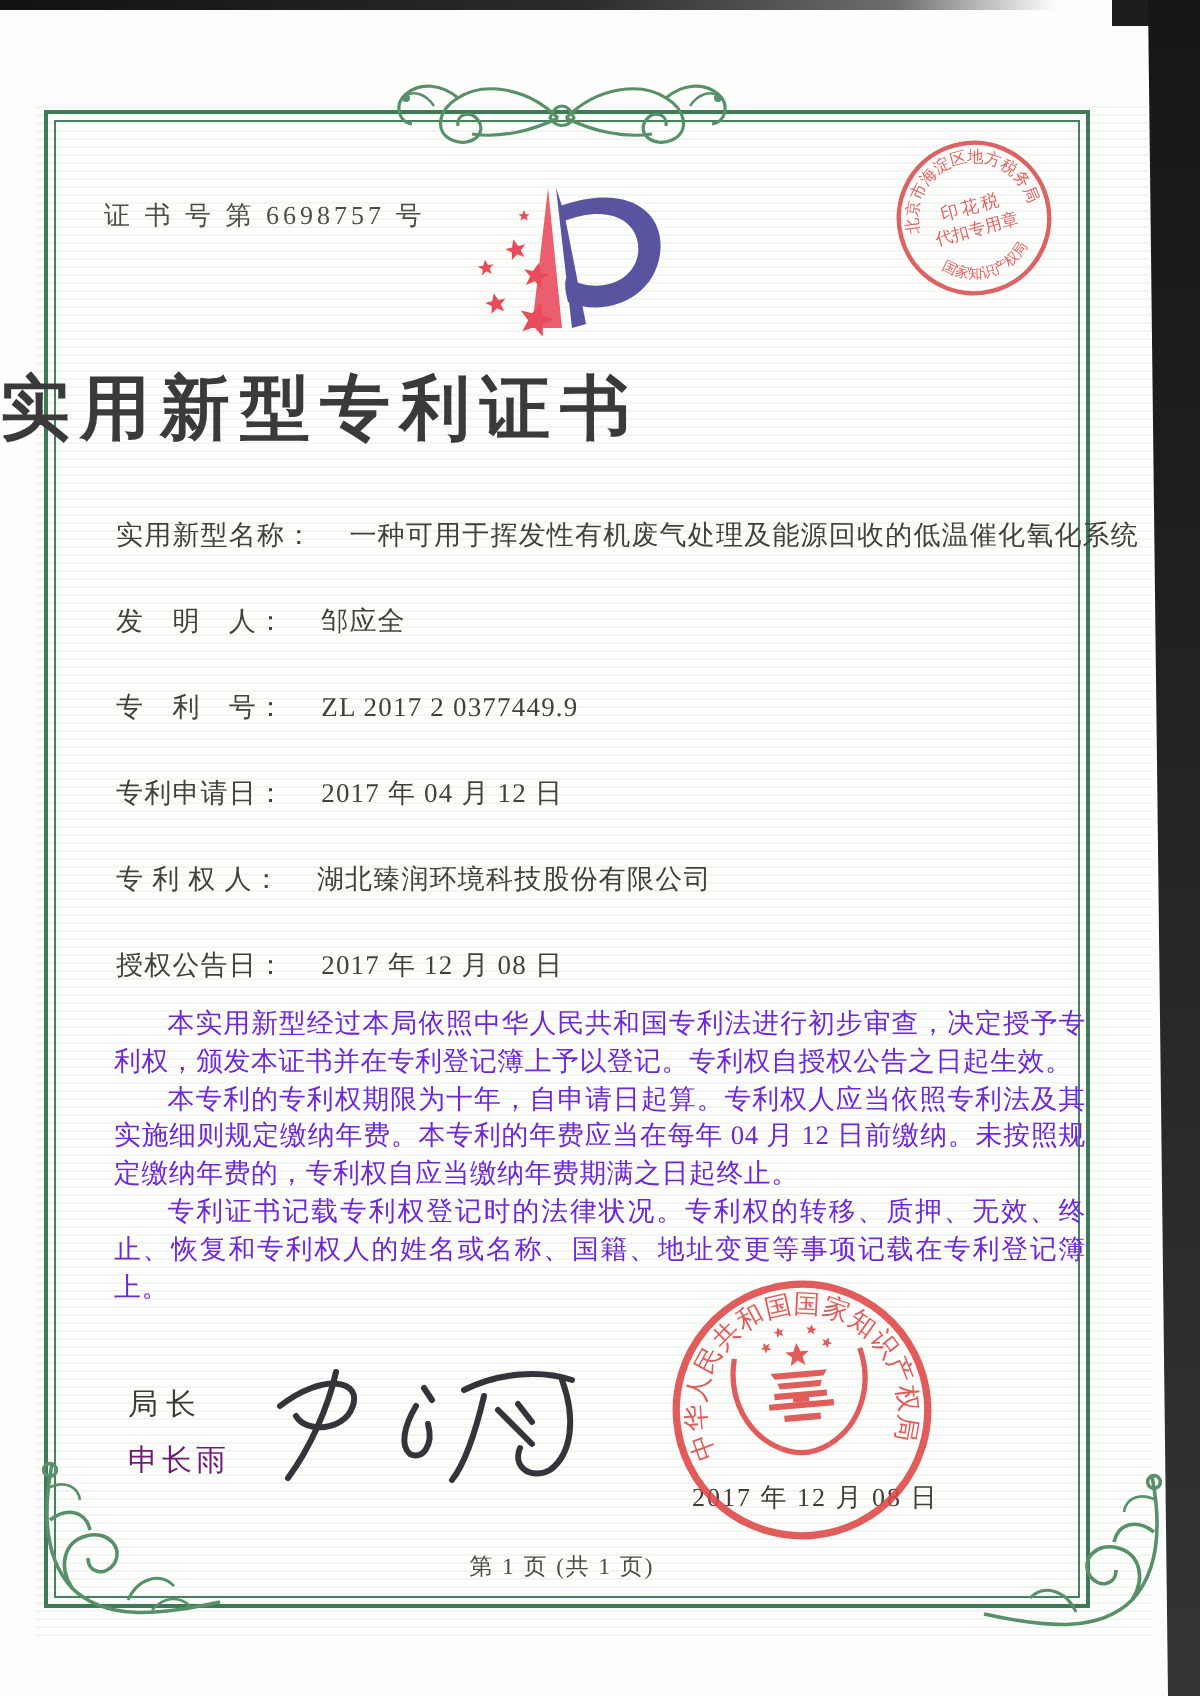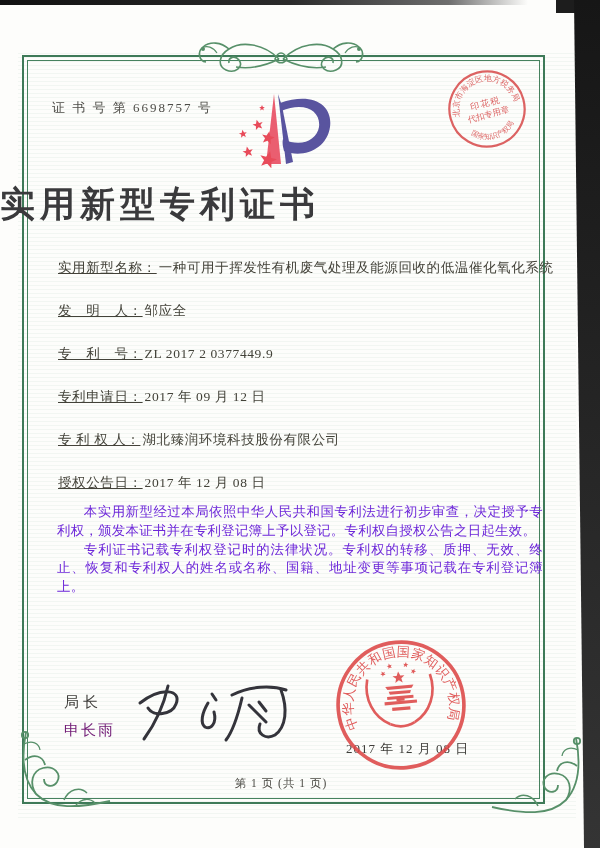--- a/index.html
+++ b/index.html
@@ -29,21 +29,21 @@
   .orn-br{left:486px;top:734px;}
   
   .cert-no{position:absolute;left:52px;top:99px;font-size:13px;letter-spacing:2px;color:#4d4c47;font-family:Liberation Serif, serif;}
   .logo{position:absolute;left:228px;top:92px;}
   .tax-stamp{position:absolute;left:440px;top:62px;transform:rotate(-15deg);opacity:.9;}
   .title{position:absolute;left:0;top:181px;width:562px;text-align:left;
     font-size:35px;letter-spacing:5px;color:#3a3a3c;font-weight:600;}
   
   .field{position:absolute;left:58px;font-size:13.5px;letter-spacing:.6px;color:#434239;white-space:nowrap;}
   .f0{top:259px;} .f1{top:302px;} .f2{top:345px;} .f3{top:388px;} .f4{top:431px;text-align:right;} .f5{top:474px;}
-  .field .lbl{margin-right:2px;text-decoration:underline;}
+  .field .lbl{margin-right:18px;}
   
   .paras{position:absolute;left:57px;top:503px;width:486px;font-size:13.4px;line-height:18.8px;
     text-align:justify;color:#6d28d9;letter-spacing:.3px;}
   .paras p{margin:0;text-indent:2em;}
   
   .officer-title{position:absolute;left:64px;top:693px;font-size:15px;letter-spacing:4px;color:#3c3b38;}
   .officer-name{position:absolute;left:64px;top:721px;font-size:15px;letter-spacing:2px;color:#701a75;}
   .signature{position:absolute;left:128px;top:676px;}
   .seal-date{position:absolute;left:346px;top:740px;font-size:13px;letter-spacing:1px;color:#3e3d39;}
   .seal{position:absolute;left:330px;top:634px;opacity:.88;}
@@ -129,26 +129,27 @@
   <text font-size="7.6" fill="#d95353"><textPath href="#taxBot" startOffset="50%" text-anchor="middle">国家知识产权局</textPath></text>
   <text x="50" y="47" font-size="9.5" fill="#d95353" text-anchor="middle" letter-spacing="1.5">印花税</text>
   <text x="50" y="59" font-size="9" fill="#d95353" text-anchor="middle">代扣专用章</text>
 </svg>
 
 <div class="title">实用新型专利证书</div>
 
 <div class="field f0"><span class="lbl">实用新型名称：</span><span>一种可用于挥发性有机废气处理及能源回收的低温催化氧化系统</span></div>
 <div class="field f1"><span class="lbl">发　明　人：</span><span>邹应全</span></div>
 <div class="field f2"><span class="lbl">专　利　号：</span><span>ZL 2017 2 0377449.9</span></div>
-<div class="field f3"><span class="lbl">专利申请日：</span><span>2017 年 09 月 12 日</span></div>
+<div class="field f3"><span class="lbl">专利申请日：</span><span>2017 年 04 月 12 日</span></div>
 <div class="field f4"><span class="lbl">专 利 权 人：</span><span>湖北臻润环境科技股份有限公司</span></div>
 <div class="field f5"><span class="lbl">授权公告日：</span><span>2017 年 12 月 08 日</span></div>
 
 <div class="paras">
   <p>本实用新型经过本局依照中华人民共和国专利法进行初步审查，决定授予专利权，颁发本证书并在专利登记簿上予以登记。专利权自授权公告之日起生效。</p>
+  <p>本专利的专利权期限为十年，自申请日起算。专利权人应当依照专利法及其实施细则规定缴纳年费。本专利的年费应当在每年 04 月 12 日前缴纳。未按照规定缴纳年费的，专利权自应当缴纳年费期满之日起终止。</p>
   <p>专利证书记载专利权登记时的法律状况。专利权的转移、质押、无效、终止、恢复和专利权人的姓名或名称、国籍、地址变更等事项记载在专利登记簿上。</p>
 </div>
 
 <div class="officer-title">局长</div>
 <div class="officer-name">申长雨</div>
 
 <svg class="signature" width="178" height="82" viewBox="0 0 178 82">
   <g stroke="#34343b" stroke-width="3" fill="none" stroke-linecap="round">
     <path d="M40,10 C36,28 27,48 16,63"></path>
     <path d="M12,27 C34,10 54,14 48,28 C44,39 25,41 20,32"></path>

